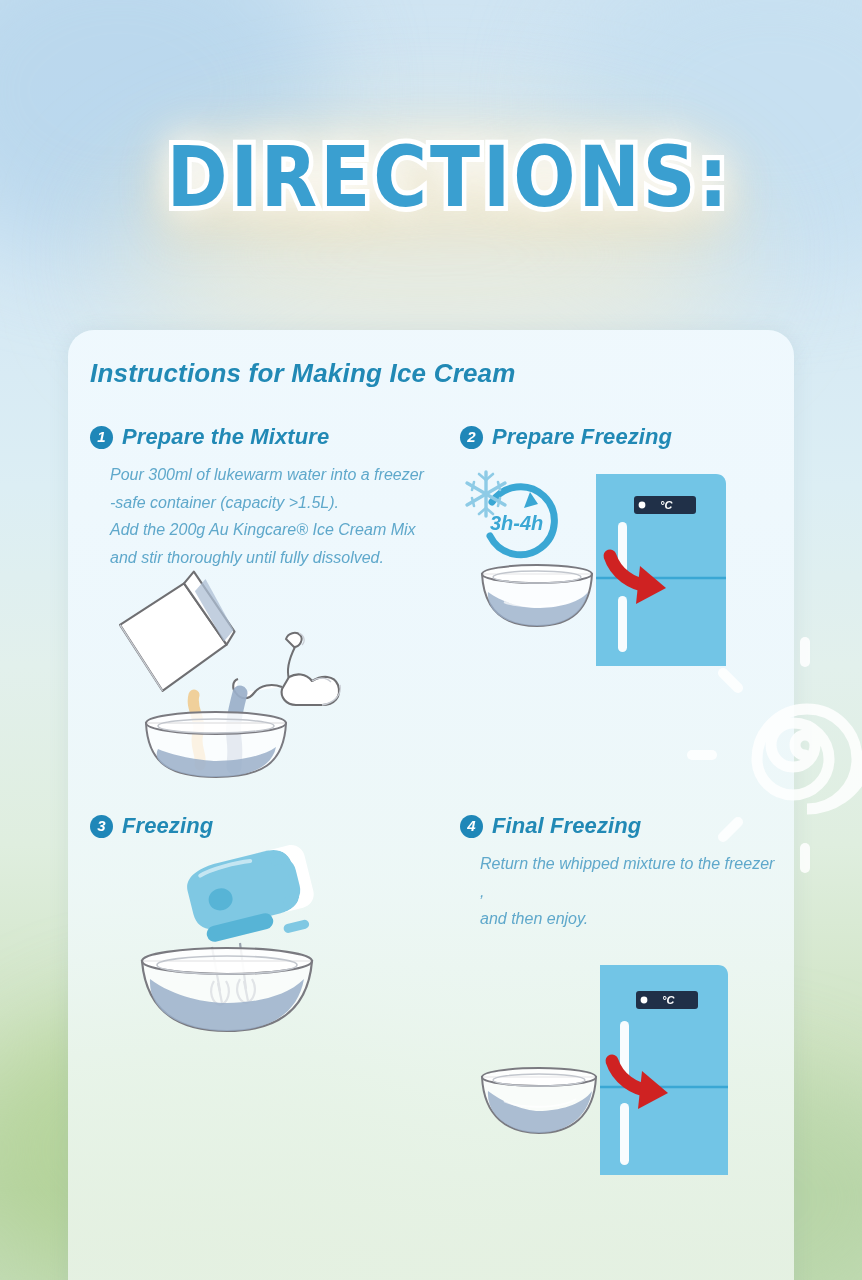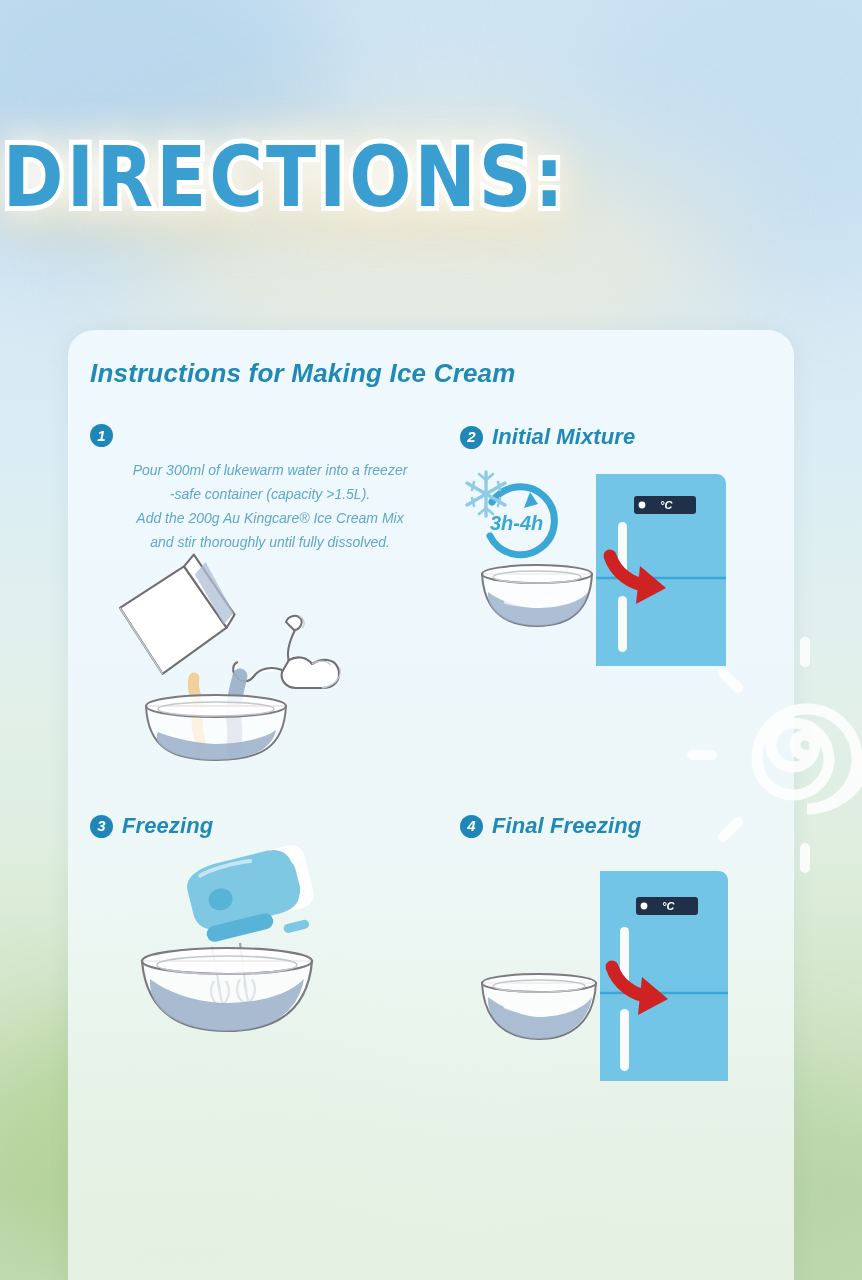--- a/index.html
+++ b/index.html
@@ -34,22 +34,23 @@
   .blob.b1{ left:-90px; top:-80px; width:420px; height:340px; background:rgba(183,214,236,.85); }
   .blob.b2{ right:-120px; top:-60px; width:420px; height:330px; background:rgba(196,222,240,.8); }
   .blob.b3{ left:-40px; top:1000px; width:460px; height:300px; background:rgba(171,206,137,.55); }
   .blob.b4{ right:-60px; top:1060px; width:420px; height:280px; background:rgba(178,209,160,.5); }
   .blob.b5{ left:250px; top:1150px; width:380px; height:220px; background:rgba(190,214,160,.45); }
   .blob.b6{ left:120px; top:140px; width:620px; height:230px; background:rgba(246,236,208,.55); filter:blur(60px); }
 
   
   #title-wrap{
     position:absolute; left:0; right:0; top:140px;
-    text-align:left;
+    text-align:center;
     z-index:4;
+    padding-left:36px;
   }
   #title{
     display:inline-block;
     font-family:"DejaVu Sans", sans-serif;
     font-weight:bold;
     font-size:74px;
     letter-spacing:3px;
     color:#3a9fd0;
     -webkit-text-stroke:9px #ffffff;
     paint-order:stroke fill;
@@ -117,26 +118,25 @@
     display:flex; align-items:center; justify-content:center;
     line-height:1;
     padding-bottom:1px;
   }
   .step-title{
     font-size:22px; font-weight:bold;
     color:#2189b5;
     letter-spacing:.1px;
   }
   .step-body{
-    font-size:14px;
+    font-size:16px;
     line-height:1.72;
     color:#5fa8cb;
     padding-left:20px;
     white-space:pre-line;
-    text-align:center;
   }
 
   .art{ position:relative; }
   .art.a1{ margin-top:6px;  height:200px; }
   .art.a2{ margin-top:12px; height:210px; }
   .art.a3{ margin-top:12px; height:170px; }
   .art.a4{ margin-top:18px; height:230px; }
 
   svg{ display:block; overflow:visible; }
 </style>
@@ -177,20 +177,21 @@
   </g>
 </svg>
 
 <div id="card">
 
   <h1 id="card-heading">Instructions for Making Ice Cream</h1>
 
   <div class="step s1">
     <div class="step-head">
       <div class="num">1</div>
+      <div class="step-title">Prepare the Mixture</div>
     </div>
     <div class="step-body">Pour 300ml of lukewarm water into a freezer
 -safe container (capacity &gt;1.5L).
 Add the 200g Au Kingcare® Ice Cream Mix
 and stir thoroughly until fully dissolved.</div>
 
     <div class="art a1">
       <svg width="300" height="200" viewBox="0 0 300 200">
 
         <g transform="rotate(-27 90 60)">
@@ -223,21 +224,21 @@
           <ellipse cx="126" cy="146" rx="70" ry="11" fill="#ffffff" fill-opacity="0.85" stroke="#7a7a80" stroke-width="2"></ellipse>
           <ellipse cx="126" cy="149" rx="58" ry="7" fill="none" stroke="#c2c6cd" stroke-width="1.5"></ellipse>
         </g>
       </svg>
     </div>
   </div>
 
   <div class="step s2">
     <div class="step-head">
       <div class="num">2</div>
-      <div class="step-title">Initial Mixture</div>
+      <div class="step-title">Prepare Freezing</div>
     </div>
 
     <div class="art a2">
       <svg width="290" height="212" viewBox="0 0 290 212">
 
         <g>
           <path d="M32 40 A34 34 0 1 1 30 74" fill="none" stroke="#3aa7d4" stroke-width="7" stroke-linecap="round"></path>
           <path d="M70 30 L78 42 L64 46 Z" fill="#3aa7d4"></path>
         </g>
         <g stroke="#8ecbe6" stroke-width="3.4" stroke-linecap="round" fill="none">
@@ -323,20 +324,22 @@
         </g>
       </svg>
     </div>
   </div>
 
   <div class="step s4">
     <div class="step-head">
       <div class="num">4</div>
       <div class="step-title">Final Freezing</div>
     </div>
+    <div class="step-body">Return the whipped mixture to the freezer ,
+and then enjoy.</div>
 
     <div class="art a4">
       <svg width="290" height="232" viewBox="0 0 290 232">
 
         <g>
           <path d="M22 126 L136 126 C134 166 110 182 79 182 C48 182 24 166 22 126 Z" fill="#ffffff" fill-opacity="0.75" stroke="#7a7a80" stroke-width="2"></path>
           <path d="M28 140 C46 154 68 160 79 160 C98 160 122 154 132 140
                    C128 166 106 182 79 182 C52 182 26 166 28 140 Z" fill="#9aafc9" opacity="0.82"></path>
           <path d="M44 150 C60 158 100 158 116 148" stroke="#ffffff" stroke-width="2" fill="none" opacity="0.7"></path>
           <ellipse cx="79" cy="126" rx="57" ry="9" fill="#ffffff" fill-opacity="0.9" stroke="#7a7a80" stroke-width="2"></ellipse>

